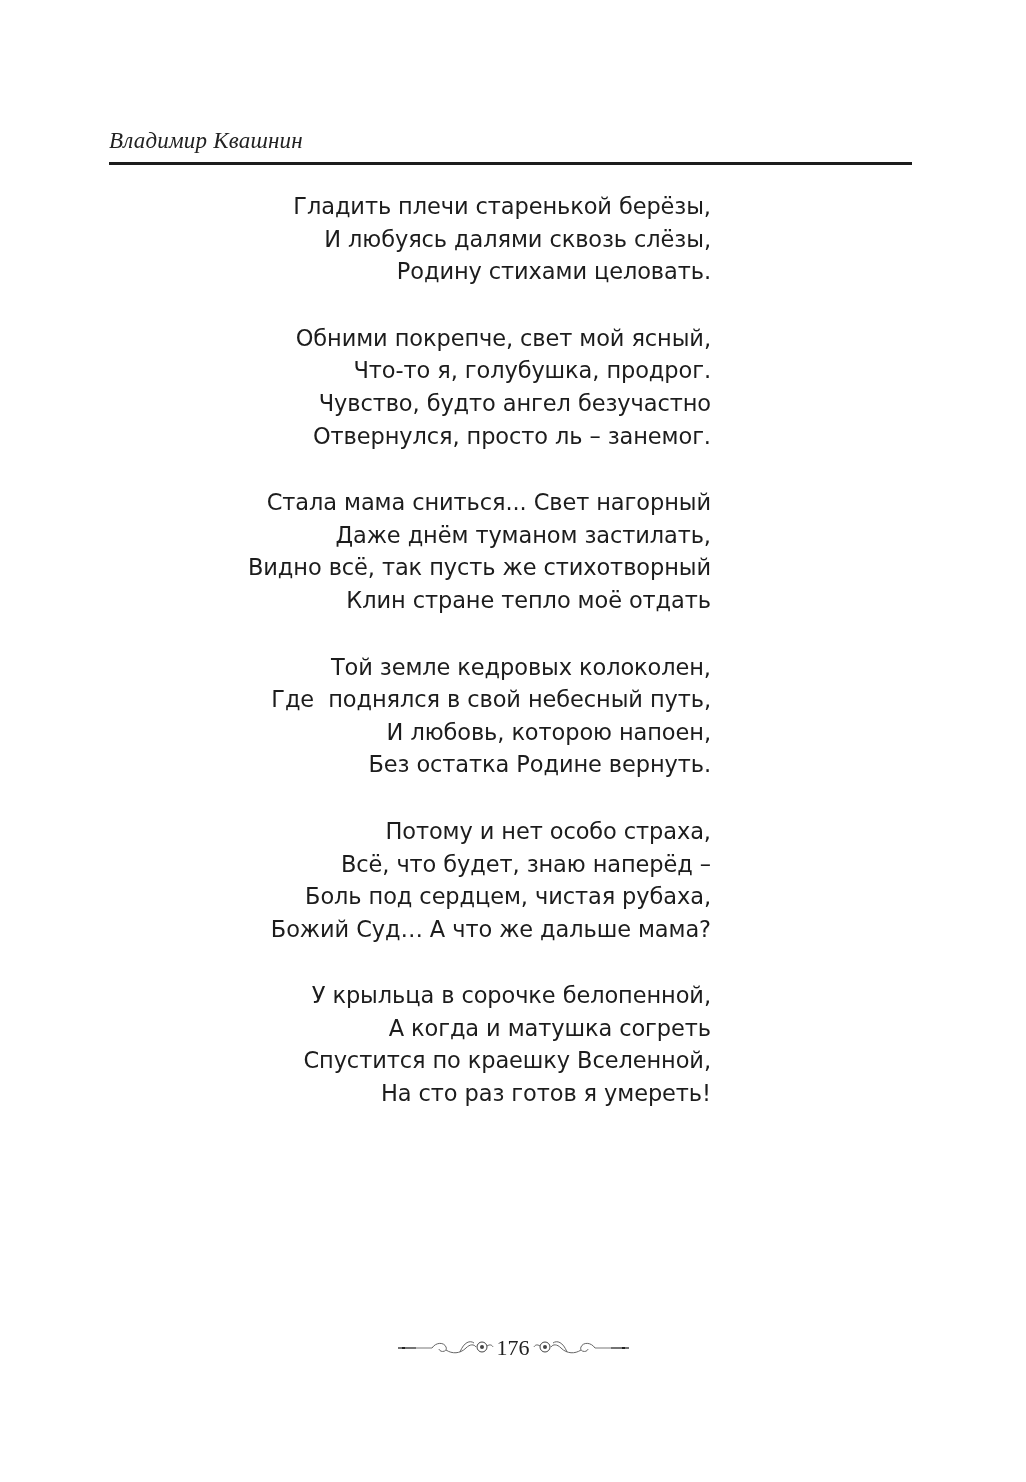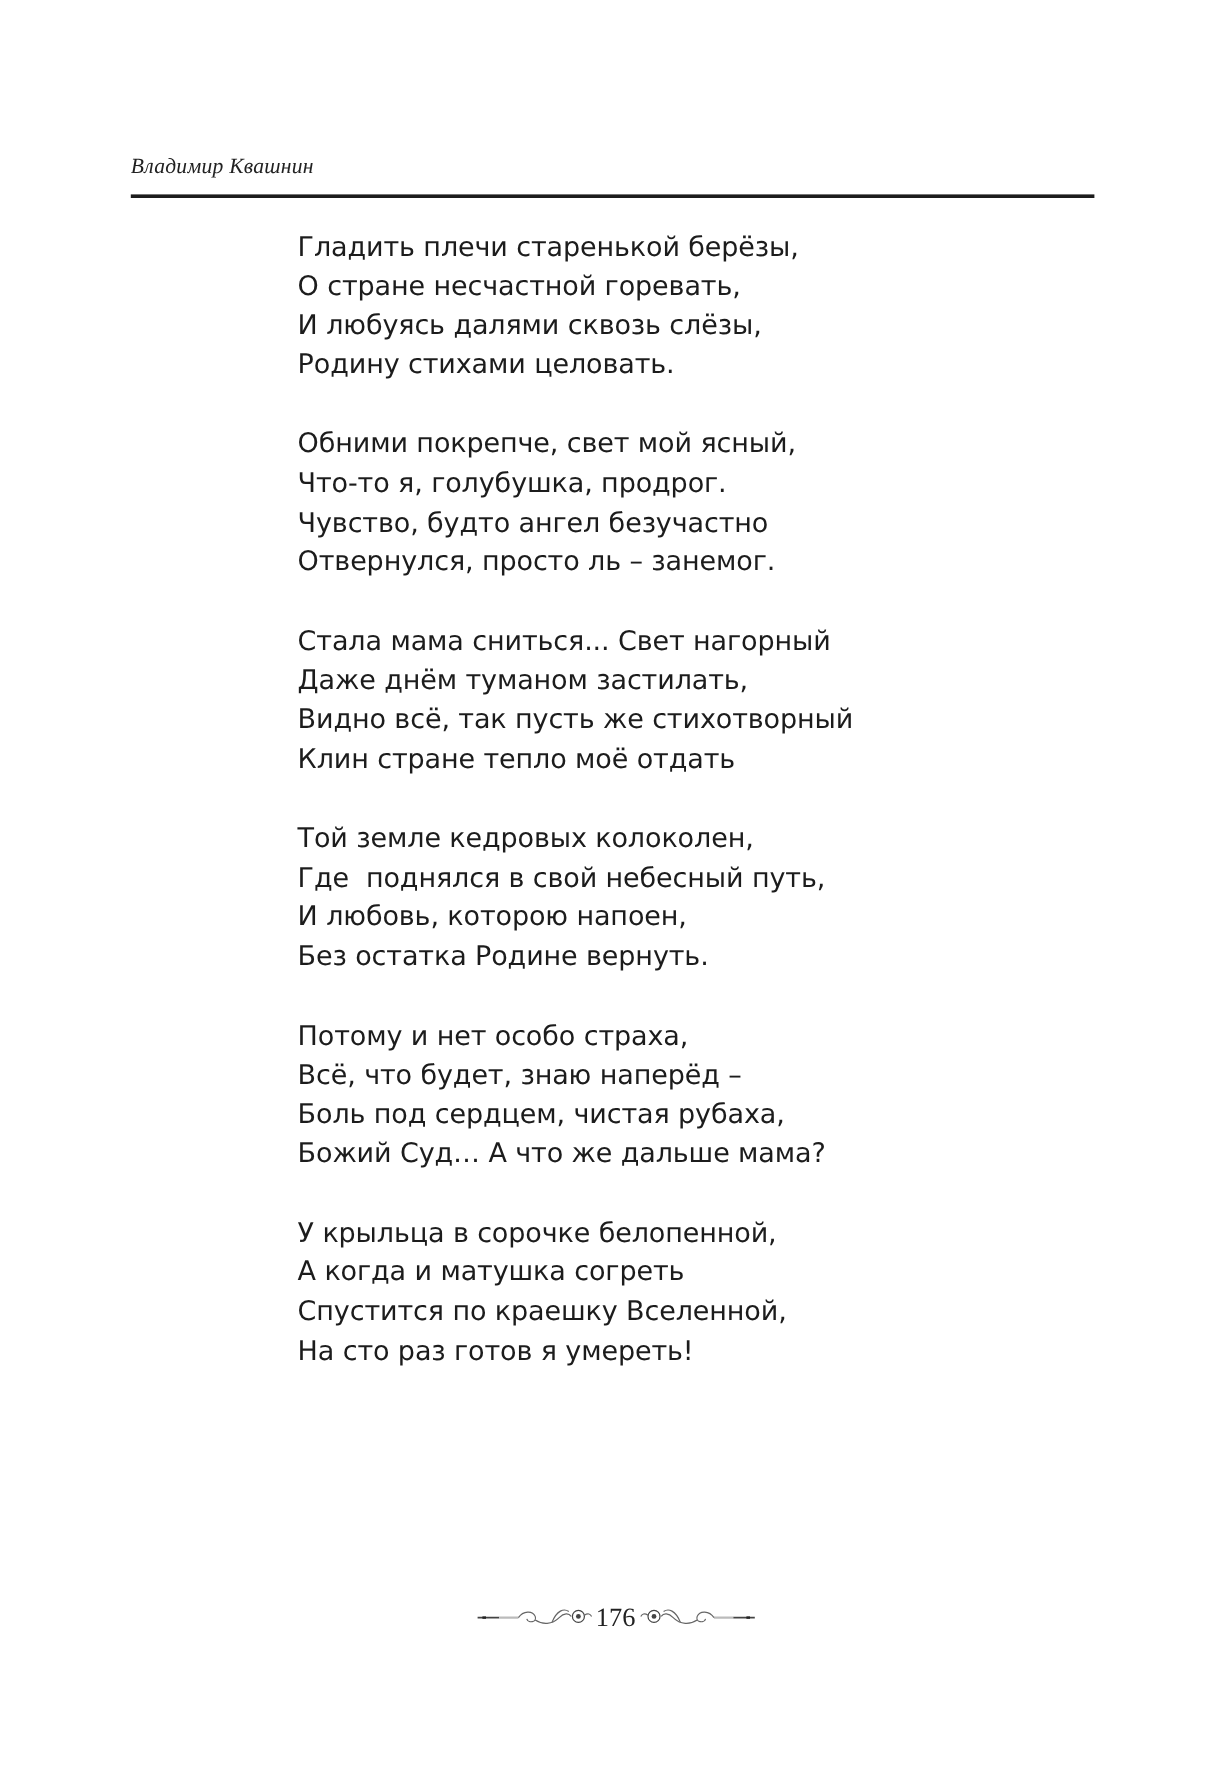--- a/index.html
+++ b/index.html
@@ -1,28 +1,28 @@
 <!DOCTYPE html>
 <html><head>
 <meta charset="utf-8">
 <style>
   html, body { margin: 0; padding: 0; background: #ffffff; }
   body { width: 1026px; height: 1482px; position: relative; overflow: hidden; color: #1a1a1a; }
   .header-author {
     position: absolute; left: 109px; top: 128px;
     font-family: "Liberation Serif", "DejaVu Serif", serif;
-    font-style: italic; font-size: 18px; color: #222; letter-spacing: 0.2px;
+    font-style: italic; font-size: 23px; color: #222; letter-spacing: 0.2px;
   }
   .header-rule {
     position: absolute; left: 109px; top: 162px; width: 803px; height: 3px; background: #1c1c1c;
   }
   .poem {
     position: absolute; left: 248px; top: 190px;
     font-family: "DejaVu Sans", "Liberation Sans", sans-serif;
-    font-size: 22.5px; color: #1c1c1c;
+    font-size: 22.5px; color: #1c1c1c; text-align: right;
   }
   .stanza { margin: 0 0 34px 0; }
   .line { height: 32.6px; line-height: 32.6px; white-space: pre; letter-spacing: -0.1px; }
   .folio {
     position: absolute; left: 400px; top: 1336px; width: 226px; height: 24px;
     display: flex; align-items: center; justify-content: center;
   }
   .folio svg { display: block; }
   .page-number {
     font-family: "Liberation Serif", "DejaVu Serif", serif; font-size: 22px; color: #222;
@@ -31,21 +31,20 @@
 </style>
 </head>
 <body>
 
 <div class="header-author">Владимир Квашнин</div>
 <div class="header-rule"></div>
 
 <div class="poem">
   <div class="stanza">
     <div class="line">Гладить плечи старенькой берёзы,</div>
-    <div class="line">О стране несчастной горевать,</div>
     <div class="line">И любуясь далями сквозь слёзы,</div>
     <div class="line">Родину стихами целовать.</div>
   </div>
   <div class="stanza">
     <div class="line">Обними покрепче, свет мой ясный,</div>
     <div class="line">Что-то я, голубушка, продрог.</div>
     <div class="line">Чувство, будто ангел безучастно</div>
     <div class="line">Отвернулся, просто ль – занемог.</div>
   </div>
   <div class="stanza">

